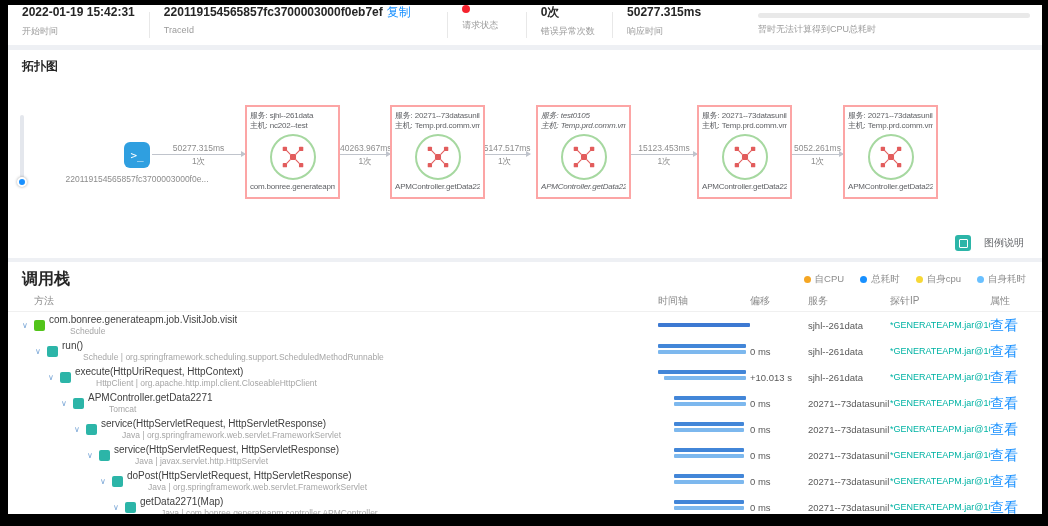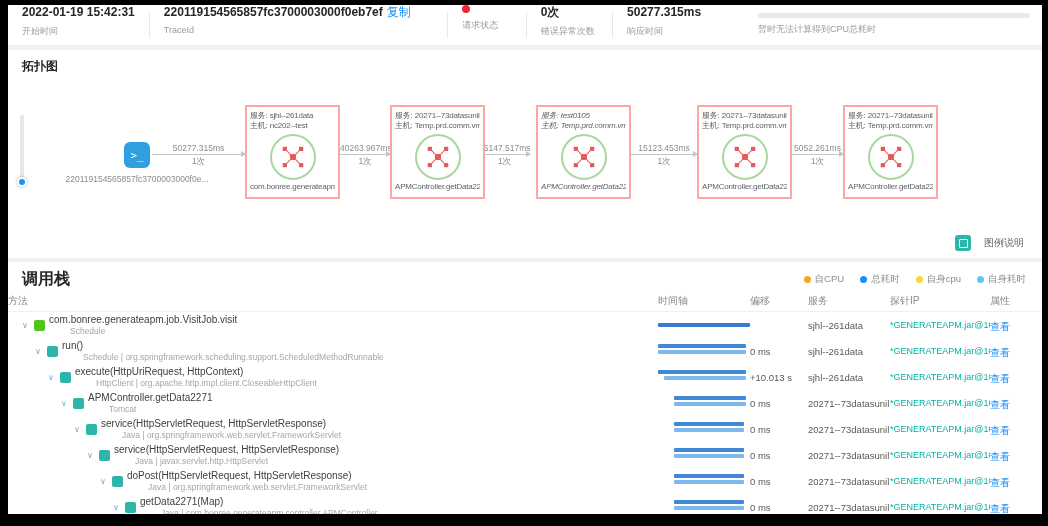--- a/index.html
+++ b/index.html
@@ -59,33 +59,33 @@
 
   
   .stack { margin-top:4px; background:#fff; height:252px; position:relative; overflow:hidden; }
   .stack-head { display:flex; align-items:center; height:26px; padding:8px 16px 0 14px; }
   .stack-title { font-size:16px; font-weight:bold; color:#262626; }
   .legend { margin-left:auto; display:flex; gap:16px; }
   .legend-item { display:flex; align-items:center; gap:4px; font-size:9.5px; color:#8c8c8c; }
   .legend-dot { width:7px; height:7px; border-radius:50%; display:inline-block; }
   .cols, .srow { display:grid; grid-template-columns:650px 92px 58px 82px 100px 1fr; align-items:center; }
   .cols { height:22px; font-size:10px; color:#8c8c8c; border-bottom:1px solid #f0f0f0; margin-top:2px; }
-  .cols .h1 { }
+  .cols .h1 { padding-left:26px; }
   .srow { height:26px; cursor:pointer; }
   .mcell { display:flex; align-items:center; gap:4px; overflow:hidden; height:100%; }
   .chev { color:#7ba7d7; font-size:8px; width:10px; flex:none; text-align:center; cursor:pointer; }
   .badge { width:11px; height:11px; border-radius:2px; flex:none; background:var(--teal,#2cb5a8); }
   .mtx { overflow:hidden; }
   .mname { font-size:10px; color:#404040; line-height:11px; white-space:nowrap; }
   .msub { font-size:8.5px; color:#a6a6a6; line-height:10px; margin-top:1px; white-space:nowrap;margin-left:21px; }
   .tcell { position:relative; height:100%; }
   .tbar { position:absolute; height:4px; border-radius:1px; }
   .ocell, .scell { font-size:9.5px; color:#595959; white-space:nowrap; }
   .pcell { font-size:9px; color:var(--probe,#00b3a4); white-space:nowrap; overflow:hidden; }
-  .acell a { font-size:10px; color:var(--accent,#1890ff); text-decoration:none; cursor:pointer; }
+  .acell a { font-size:14px; color:var(--accent,#1890ff); text-decoration:none; cursor:pointer; }
 </style>
 </head>
 <body style="--accent: #1890ff; --error: #f5222d; --probe: #00b3a4; --teal: #2cb5a8; --entry_node: #2f9fe0; --bar1: #4286d8; --bar2: #7db8ee;">
 
 <div class="app">
 
   <header class="topbar">
     <div class="stat c1">
       <div class="v">2022-01-19 15:42:31</div>
       <div class="l">开始时间</div>

